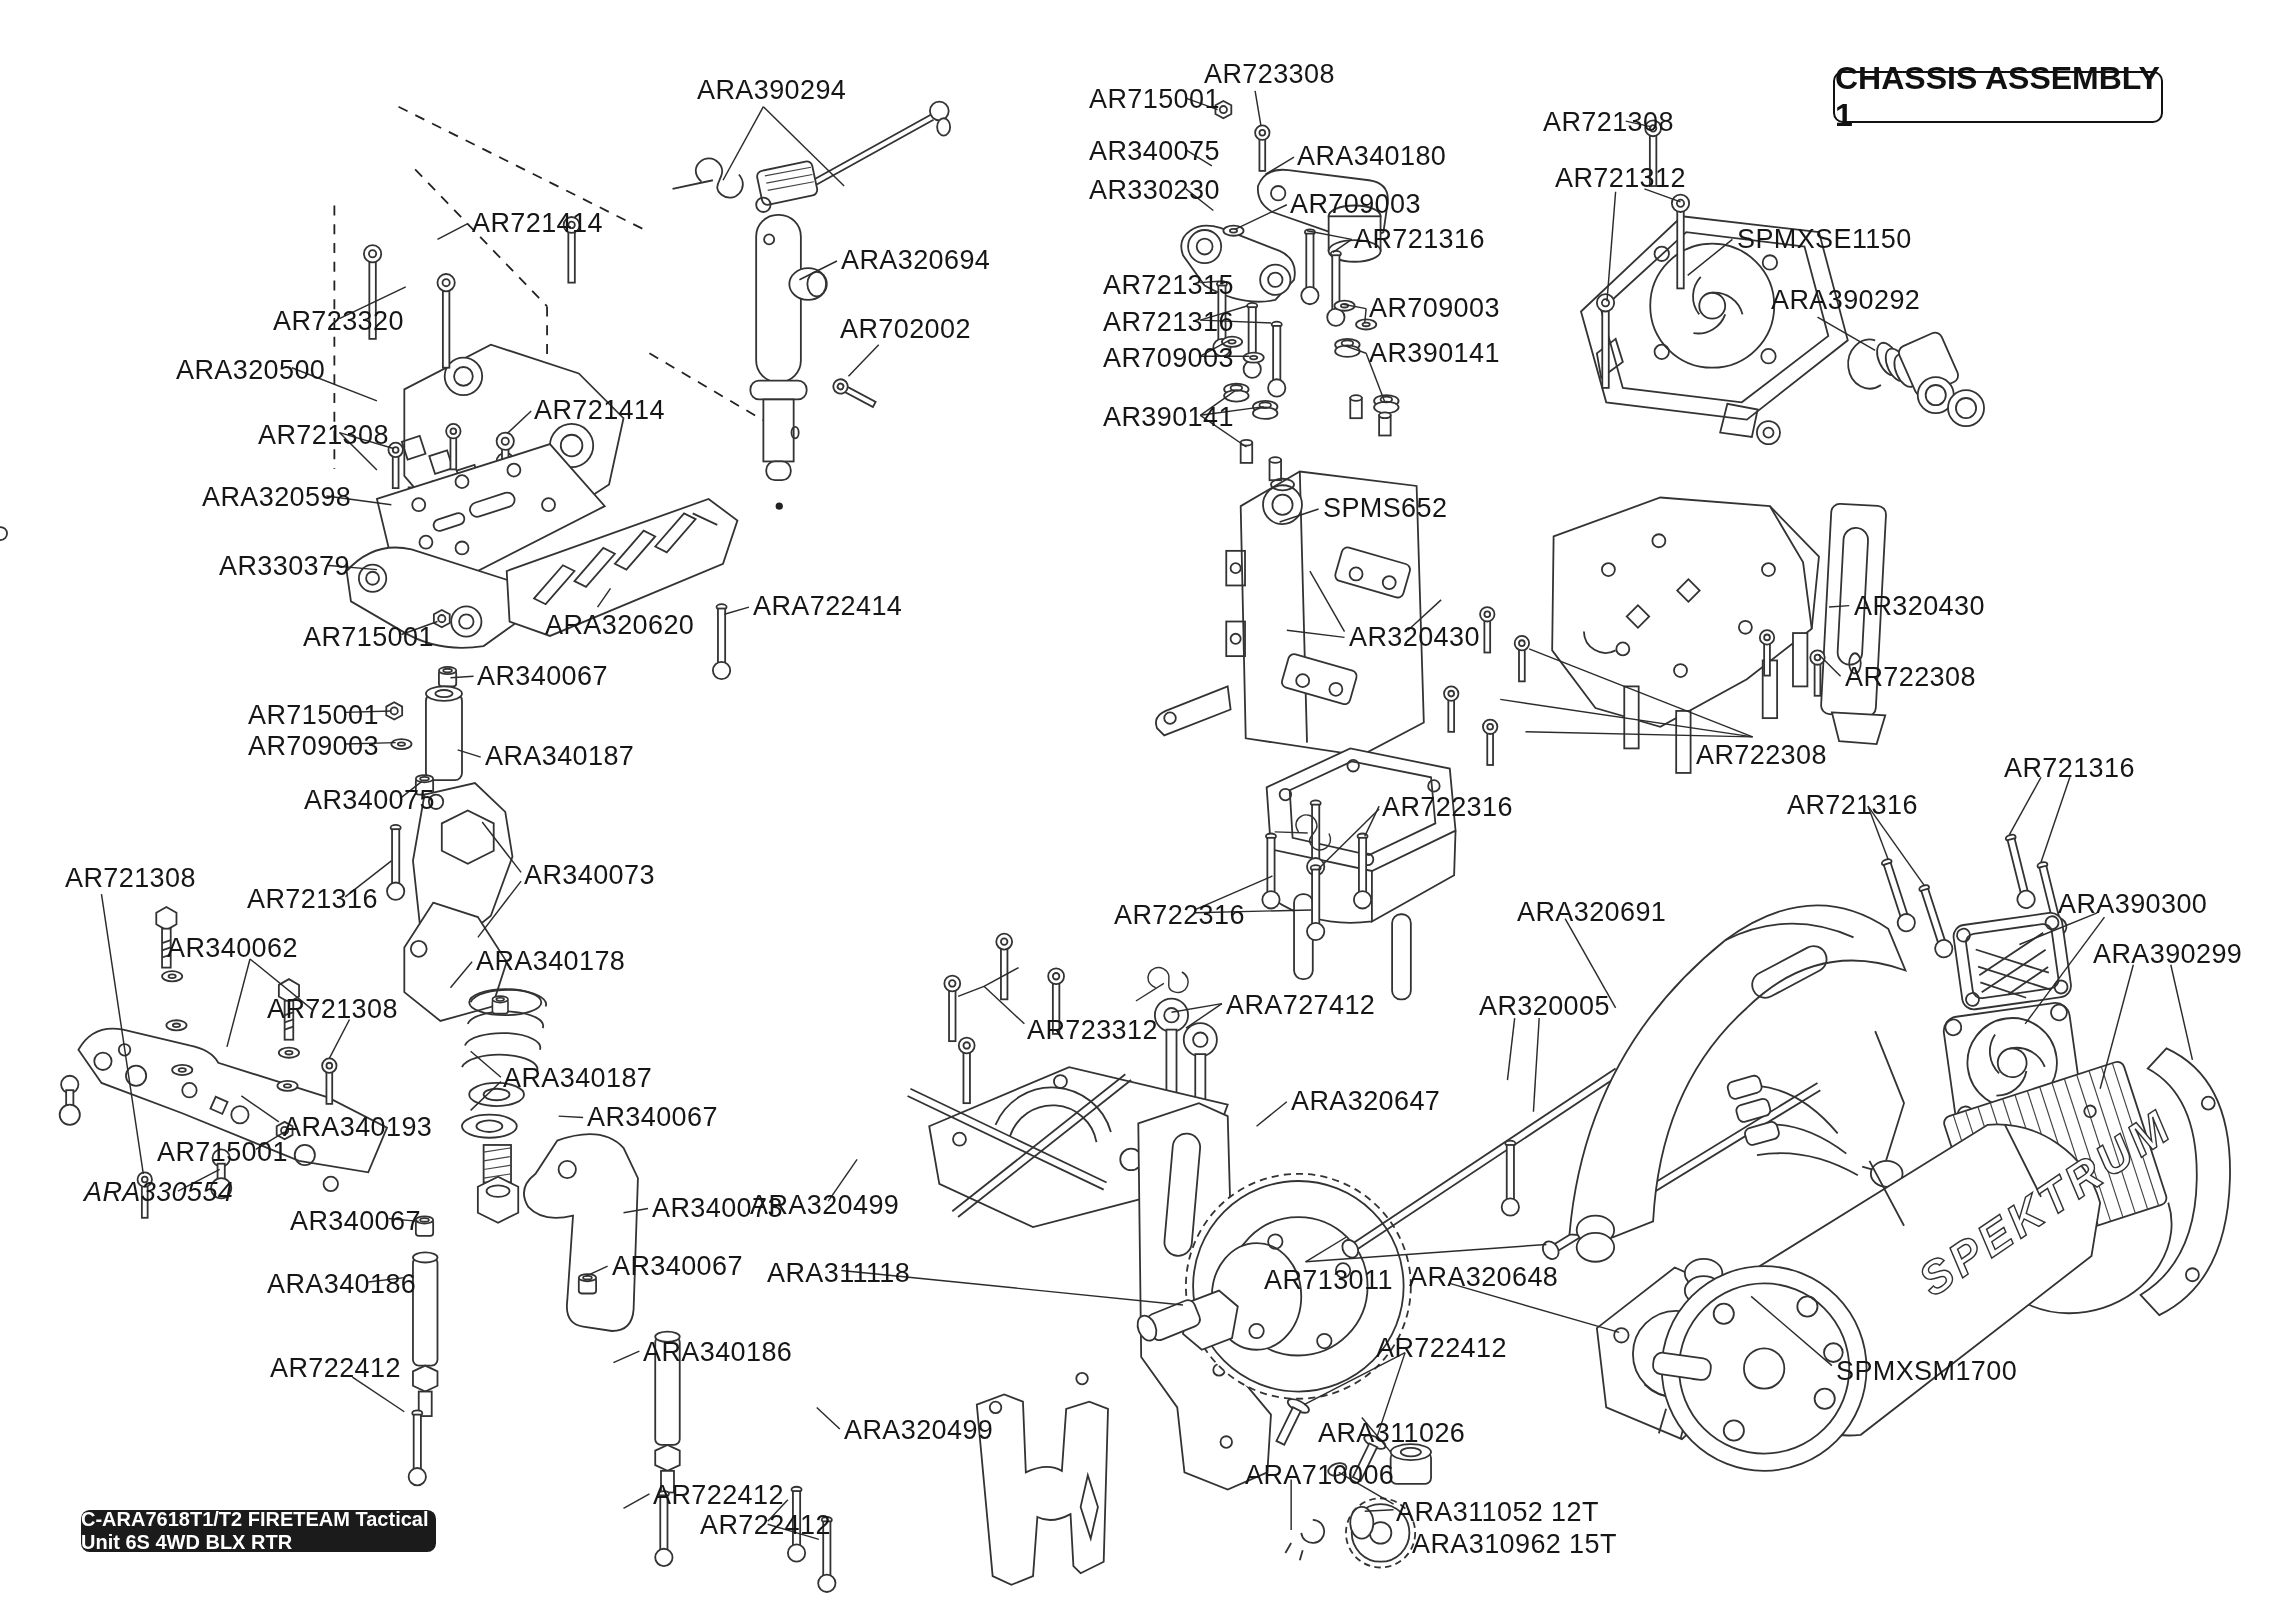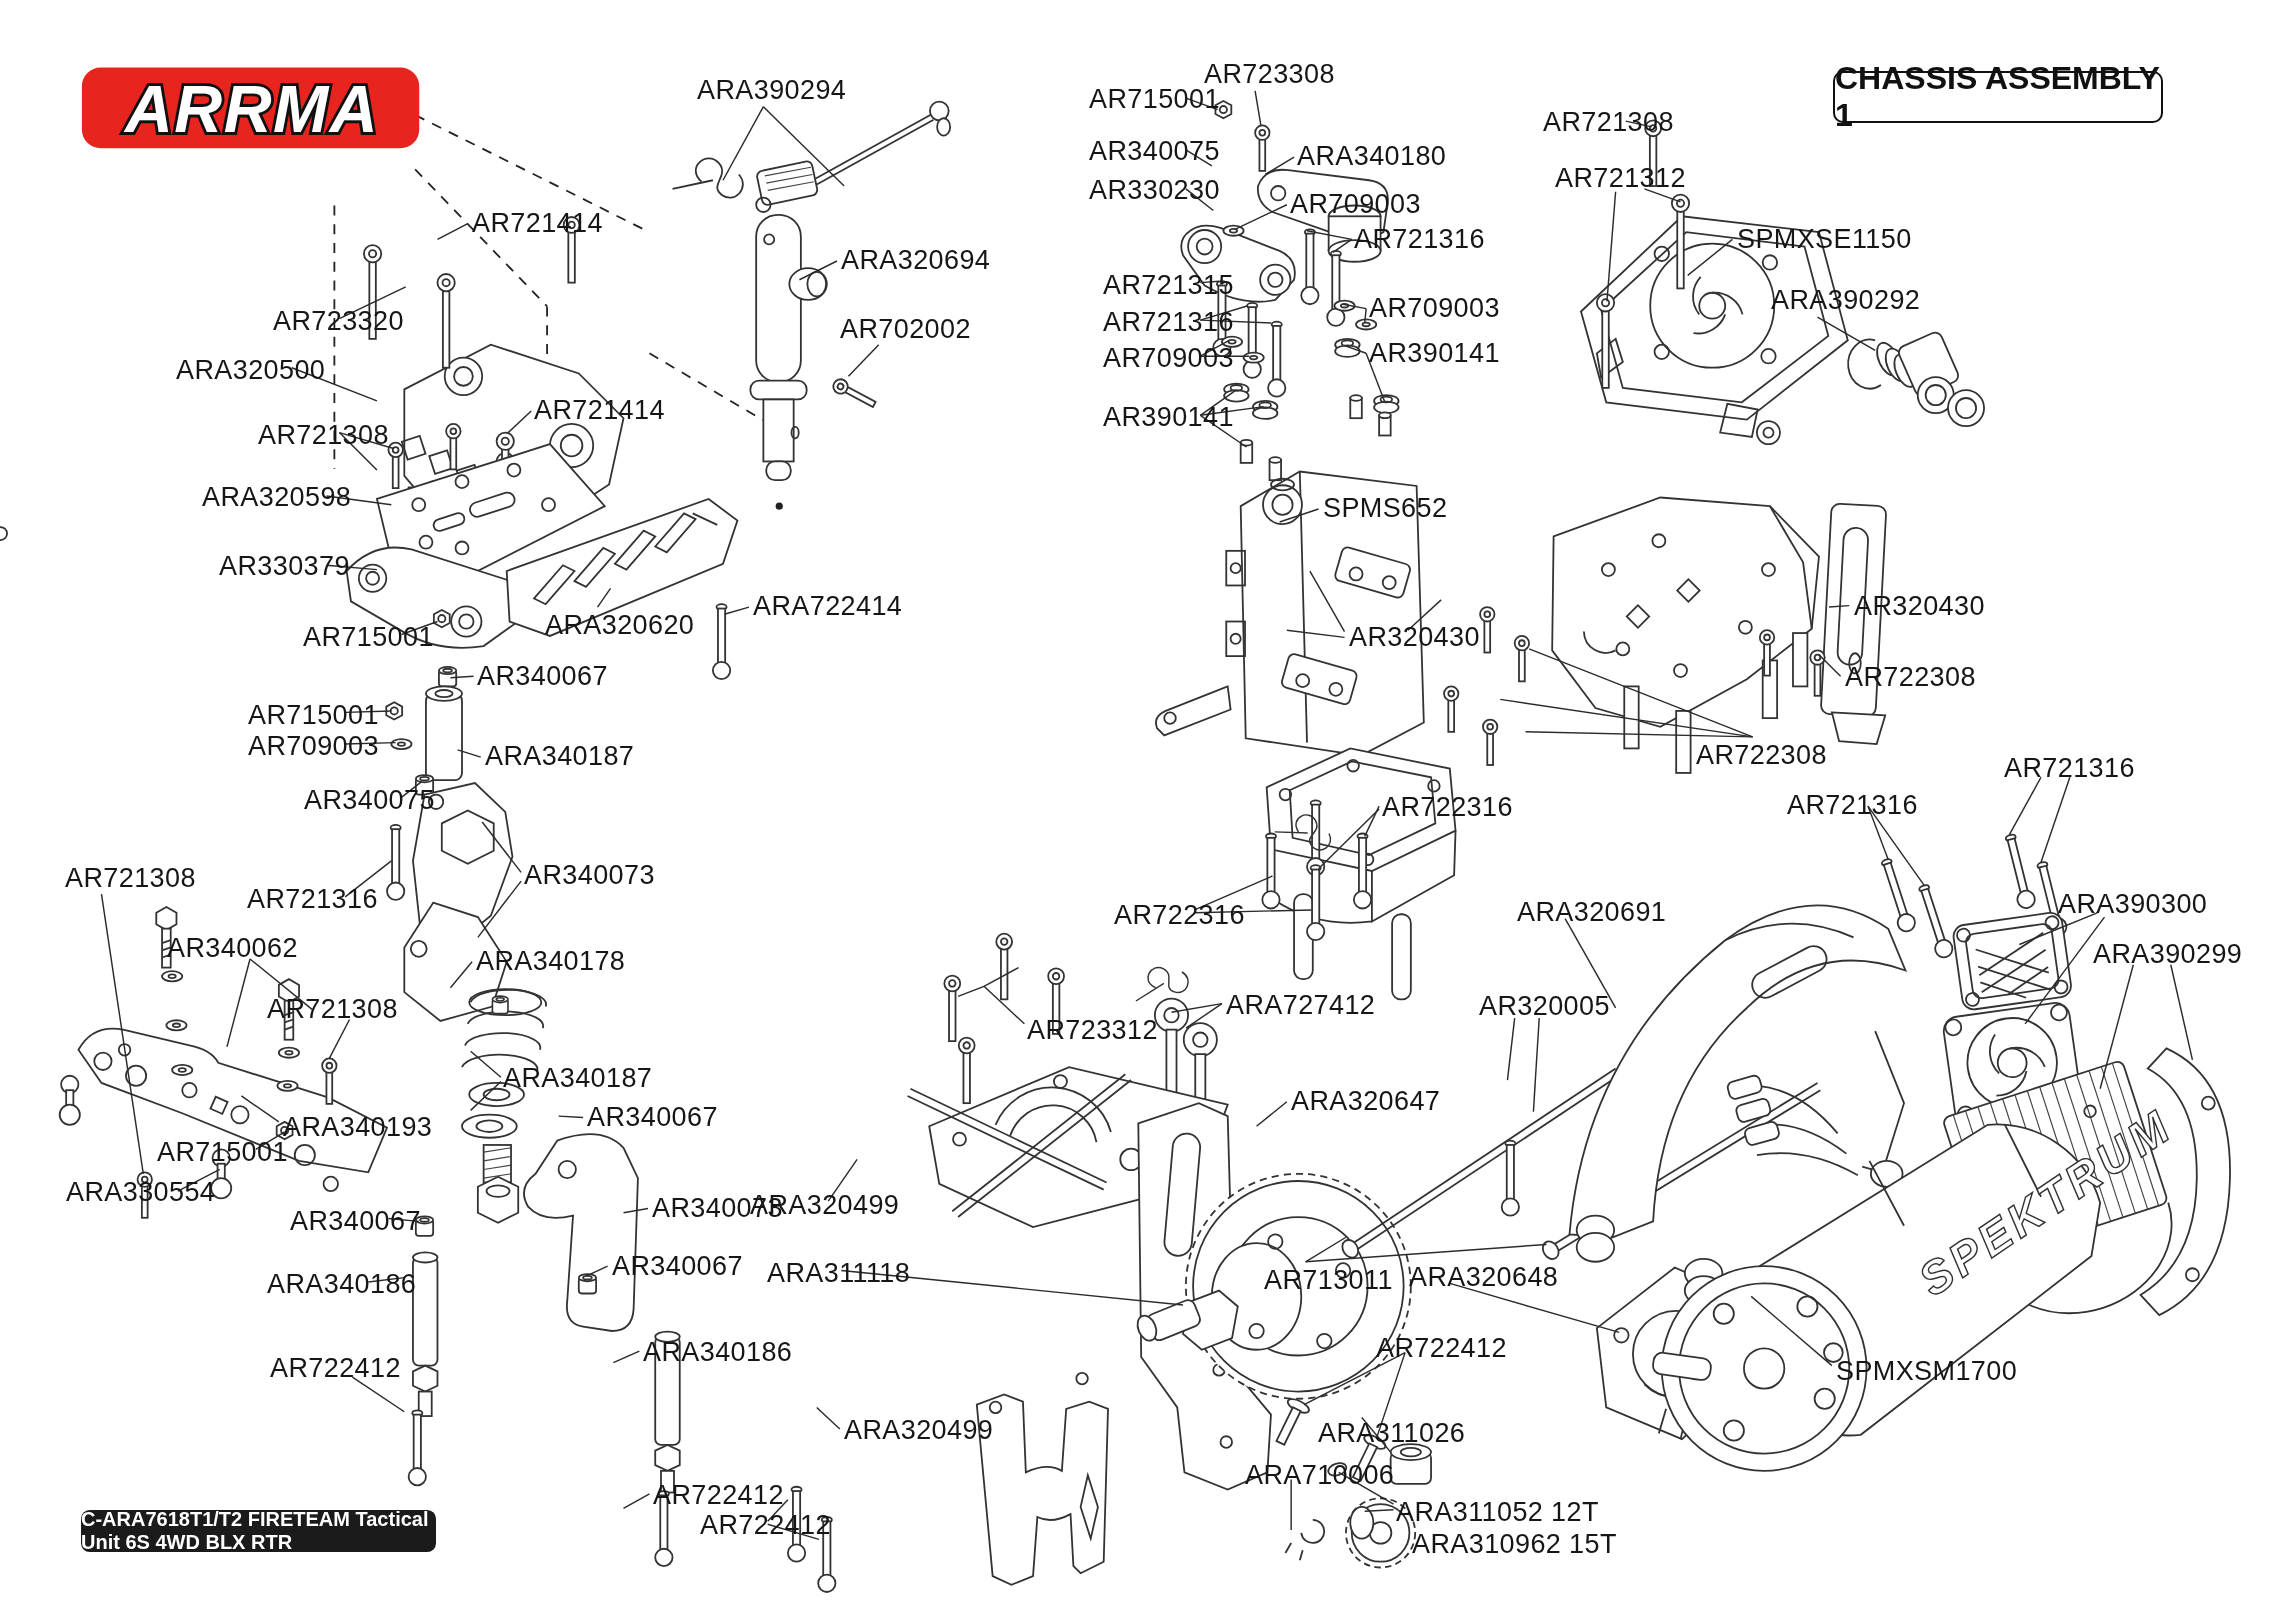--- a/index.html
+++ b/index.html
@@ -663,26 +663,20 @@
         <line x1="2170" y1="1274" x2="2240" y2="1398"></line>
         <line x1="2100" y1="1412" x2="2090" y2="1498"></line>
         <line x1="2134" y1="1412" x2="2126" y2="1542"></line>
         <line x1="2908" y1="1266" x2="2800" y2="1310"></line>
         <line x1="2918" y1="1272" x2="2808" y2="1420"></line>
         <line x1="2958" y1="1338" x2="2912" y2="1510"></line>
         <line x1="3010" y1="1338" x2="3040" y2="1470"></line>
       </g>
   </svg>
 
-  <div class="logo">
-    <svg width="346" height="94" viewBox="0 0 480 130">
-      <rect x="4" y="6" width="468" height="112" rx="26" fill="#e8241f"></rect>
-      <text x="240" y="96" text-anchor="middle" font-family="Liberation Sans, sans-serif" font-size="92" font-weight="bold" font-style="italic" letter-spacing="2" fill="#ffffff" stroke="#111111" stroke-width="8" paint-order="stroke">ARRMA</text>
-    </svg>
-  </div>
 
   <div class="title-box">
     <span>CHASSIS ASSEMBLY 1</span>
   </div>
 
   <div class="footer-bar">
     <span>C-ARA7618T1/T2 FIRETEAM Tactical Unit 6S 4WD BLX RTR</span>
   </div>
 
   <div id="labels-layer">
@@ -707,21 +701,21 @@
       <div class="plabel" style="left: 65px; top: 863px;">AR721308</div>
       <div class="plabel" style="left: 247px; top: 884px;">AR721316</div>
       <div class="plabel" style="left: 524px; top: 860px;">AR340073</div>
       <div class="plabel" style="left: 167px; top: 933px;">AR340062</div>
       <div class="plabel" style="left: 476px; top: 946px;">ARA340178</div>
       <div class="plabel" style="left: 267px; top: 994px;">AR721308</div>
       <div class="plabel" style="left: 503px; top: 1063px;">ARA340187</div>
       <div class="plabel" style="left: 587px; top: 1102px;">AR340067</div>
       <div class="plabel" style="left: 283px; top: 1112px;">ARA340193</div>
       <div class="plabel" style="left: 157px; top: 1137px;">AR715001</div>
-      <div class="plabel" style="left: 66px; top: 1177px;">ARA330554</div>
+      <div class="plabel" style="left: 84px; top: 1177px; font-style: italic;">ARA330554</div>
       <div class="plabel" style="left: 290px; top: 1206px;">AR340067</div>
       <div class="plabel" style="left: 652px; top: 1193px;">AR340073</div>
       <div class="plabel" style="left: 267px; top: 1269px;">ARA340186</div>
       <div class="plabel" style="left: 612px; top: 1251px;">AR340067</div>
       <div class="plabel" style="left: 270px; top: 1353px;">AR722412</div>
       <div class="plabel" style="left: 643px; top: 1337px;">ARA340186</div>
       <div class="plabel" style="left: 653px; top: 1480px;">AR722412</div>
       <div class="plabel" style="left: 1204px; top: 59px;">AR723308</div>
       <div class="plabel" style="left: 1089px; top: 84px;">AR715001</div>
       <div class="plabel" style="left: 1089px; top: 136px;">AR340075</div>

